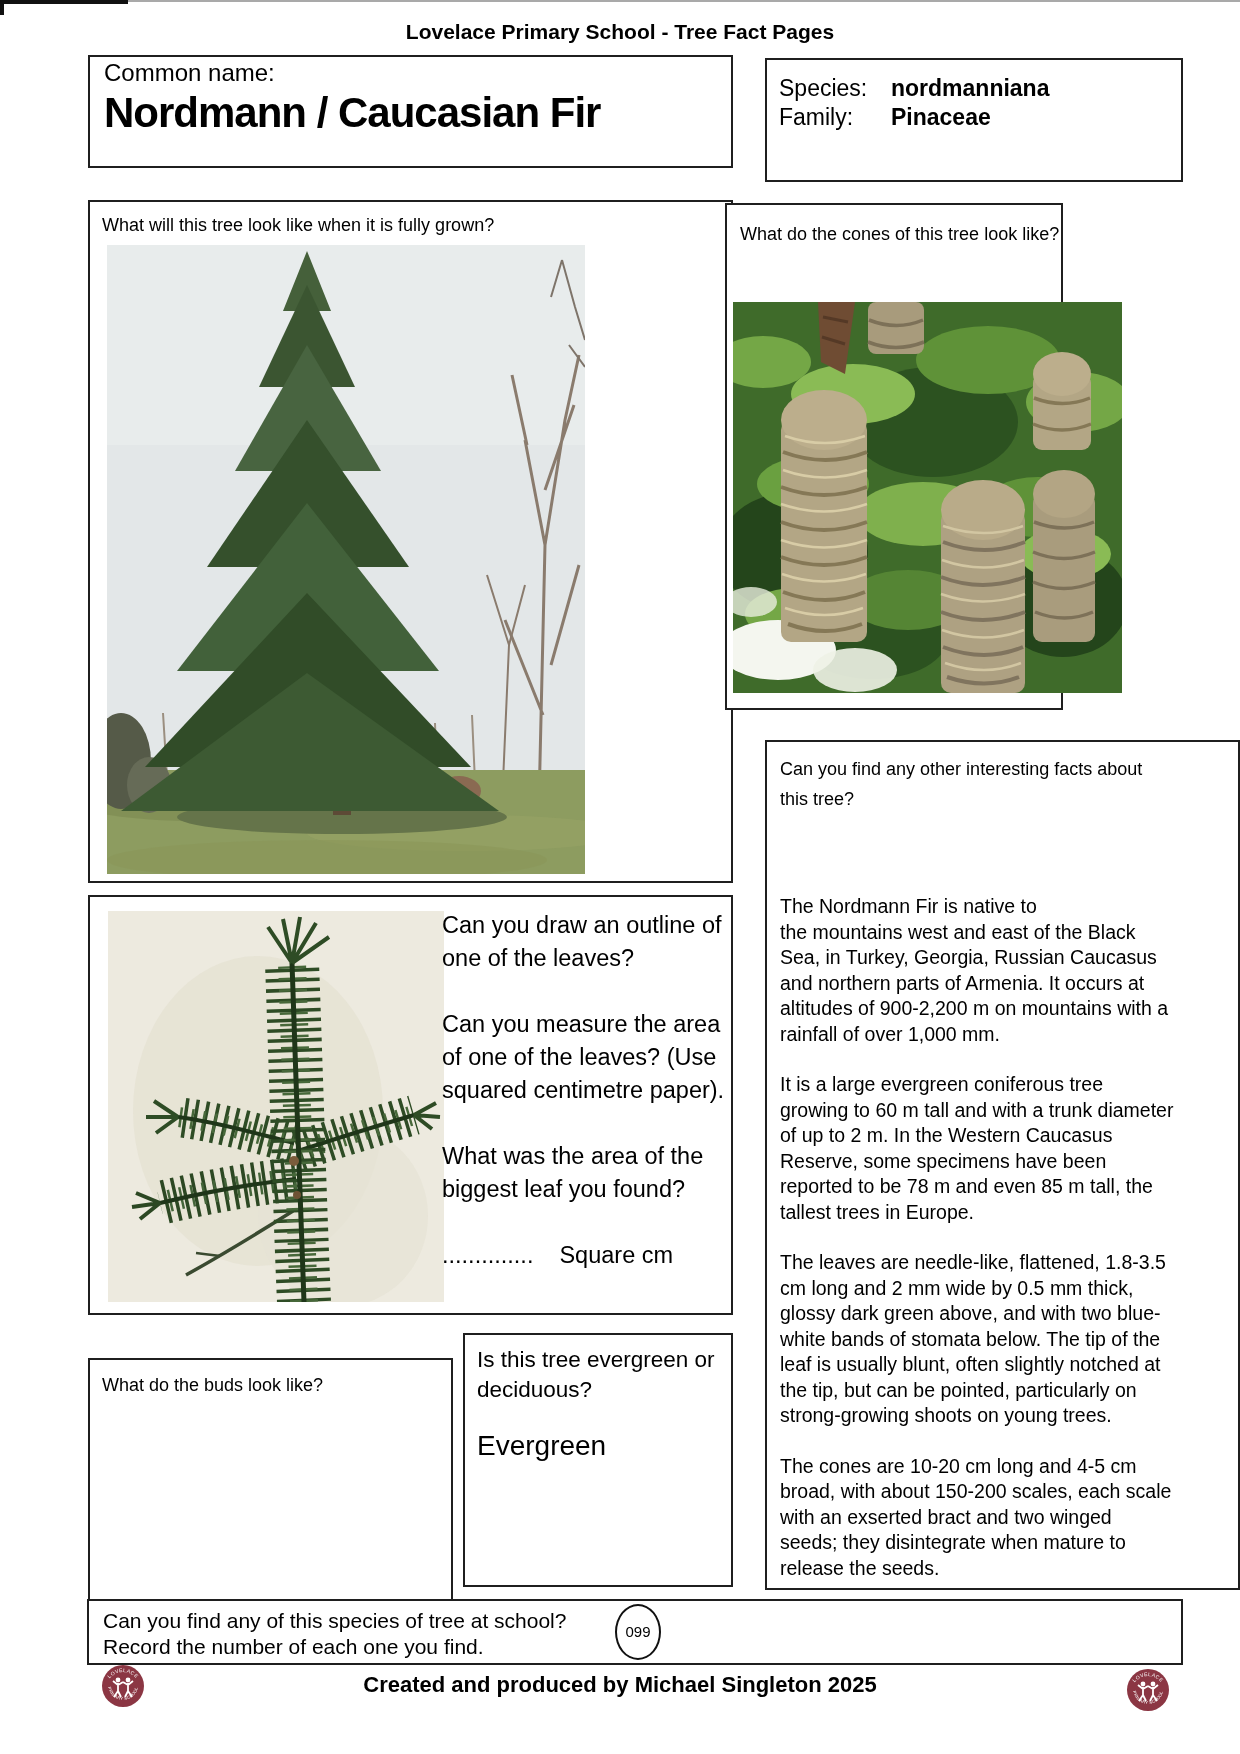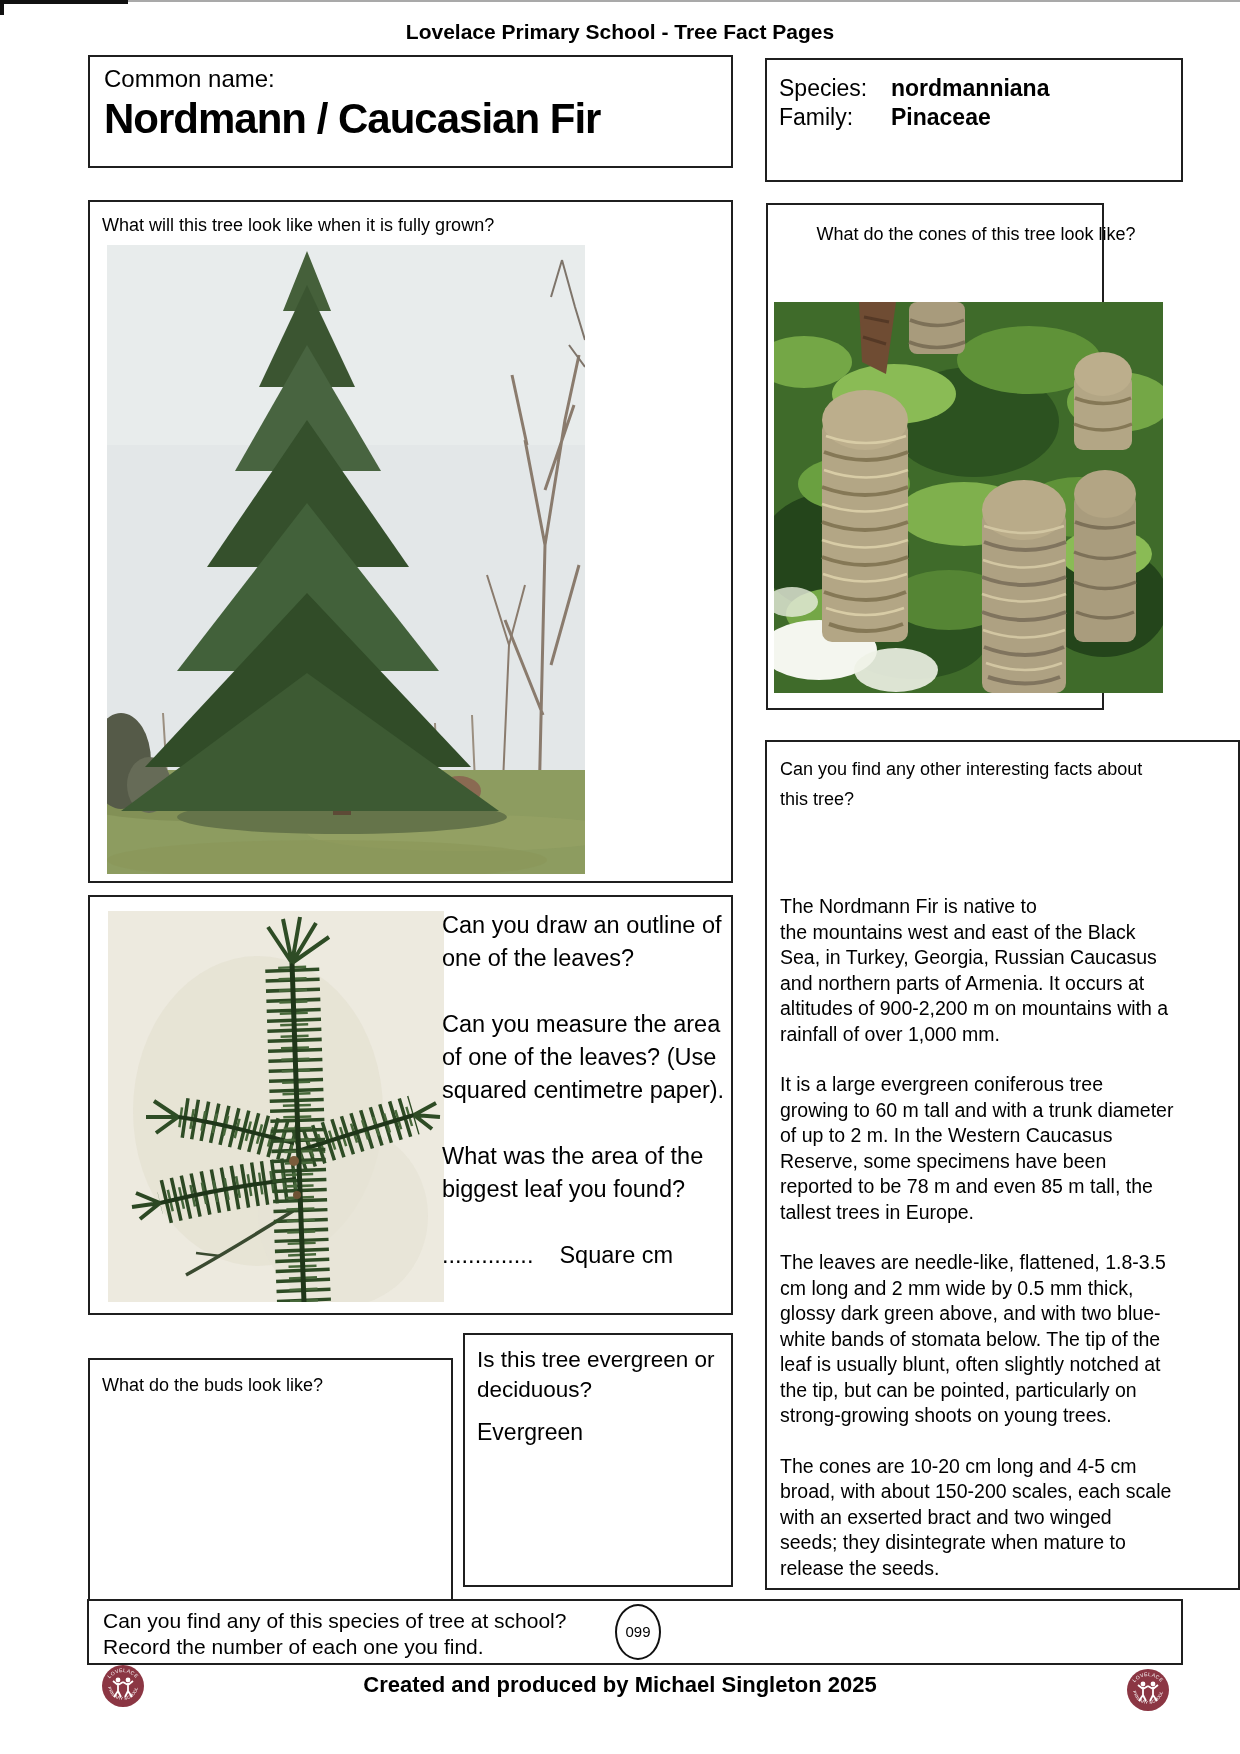--- a/index.html
+++ b/index.html
@@ -3,51 +3,51 @@
 <meta charset="utf-8">
 <style>
   html,body{margin:0;padding:0;background:#ffffff;}
   body{width:1240px;height:1754px;position:relative;font-family:"Liberation Sans",sans-serif;color:#000;overflow:hidden;}
   .box{position:absolute;background:#fff;border:2px solid #1f1f1f;box-sizing:border-box;}
   .q{font-size:18px;line-height:30px;color:#000;}
   .artifact{position:absolute;background:#111;}
   #top-grey{position:absolute;left:0;top:0;width:1240px;height:2px;background:#a9a9a9;}
   #hdr{position:absolute;left:0;top:20px;width:1240px;text-align:center;font-size:21px;font-weight:bold;}
   
-  #box-common{left:88px;top:55px;width:645px;height:113px;padding:8px 14px;}
+  #box-common{left:88px;top:55px;width:645px;height:113px;padding:2px 14px;}
   #common-label{font-size:24px;}
   #common-value{font-size:42px;font-weight:bold;letter-spacing:-1px;margin-top:2px;}
   
   #box-genus{left:765px;top:58px;width:418px;height:124px;padding:14px 12px;}
   .tax-row{display:flex;font-size:23px;line-height:29px;}
   .tax-label{width:112px;}
   .tax-value{font-weight:bold;}
   
   #box-tree{left:88px;top:200px;width:645px;height:683px;}
   #tree-q{position:absolute;left:12px;top:8px;width:620px;}
   #tree-photo{position:absolute;left:17px;top:43px;width:478px;height:629px;}
   
-  #box-cones{left:766px;top:203px;width:338px;height:507px;text-align:center;}
+  #box-cones{left:725px;top:203px;width:338px;height:507px;}
   #cones-q{position:absolute;left:13px;top:14px;width:390px;}
   #cones-photo{position:absolute;left:6px;top:97px;width:389px;height:391px;}
   
   #box-facts{left:765px;top:740px;width:475px;height:850px;}
   #facts-q{position:absolute;left:13px;top:12px;width:392px;}
   #facts-body{position:absolute;left:13px;top:152px;width:394px;font-size:19.5px;line-height:25.5px;}
   #facts-body p{margin:0 0 25px 0;white-space:pre-line;}
   
   #box-leaf{left:88px;top:895px;width:645px;height:420px;}
   #leaf-photo{position:absolute;left:18px;top:14px;width:336px;height:391px;}
   #leaf-text{position:absolute;left:352px;top:12px;width:283px;font-size:23.5px;line-height:33px;}
   #leaf-text .gap{height:33px;}
   #leaf-answer{display:flex;gap:26px;}
   
   #box-buds{left:88px;top:1333px;width:365px;height:254px;padding:10px 12px;margin-top:25px;}
   #box-ever{left:463px;top:1333px;width:270px;height:254px;padding:10px 12px;font-size:22.5px;line-height:30px;}
-  #ever-a{margin-top:12px;font-size:23px;}
+  #ever-a{margin-top:26px;font-size:28px;}
   
   #box-strip{left:87px;top:1599px;width:1096px;height:66px;padding:7px 0 0 14px;font-size:21px;line-height:26px;}
   #badge{position:absolute;left:526px;top:3px;width:46px;height:56px;border:2.5px solid #111;border-radius:50%;
          display:flex;align-items:center;justify-content:center;font-size:15px;background:#fff;box-sizing:border-box;}
   
   #footer-text{position:absolute;left:0;top:1672px;width:1240px;text-align:center;font-size:22px;font-weight:bold;}
   .logo{position:absolute;width:44px;height:44px;}
   #logo-left{left:101px;top:1664px;}
   #logo-right{left:1126px;top:1668px;}
 </style>

